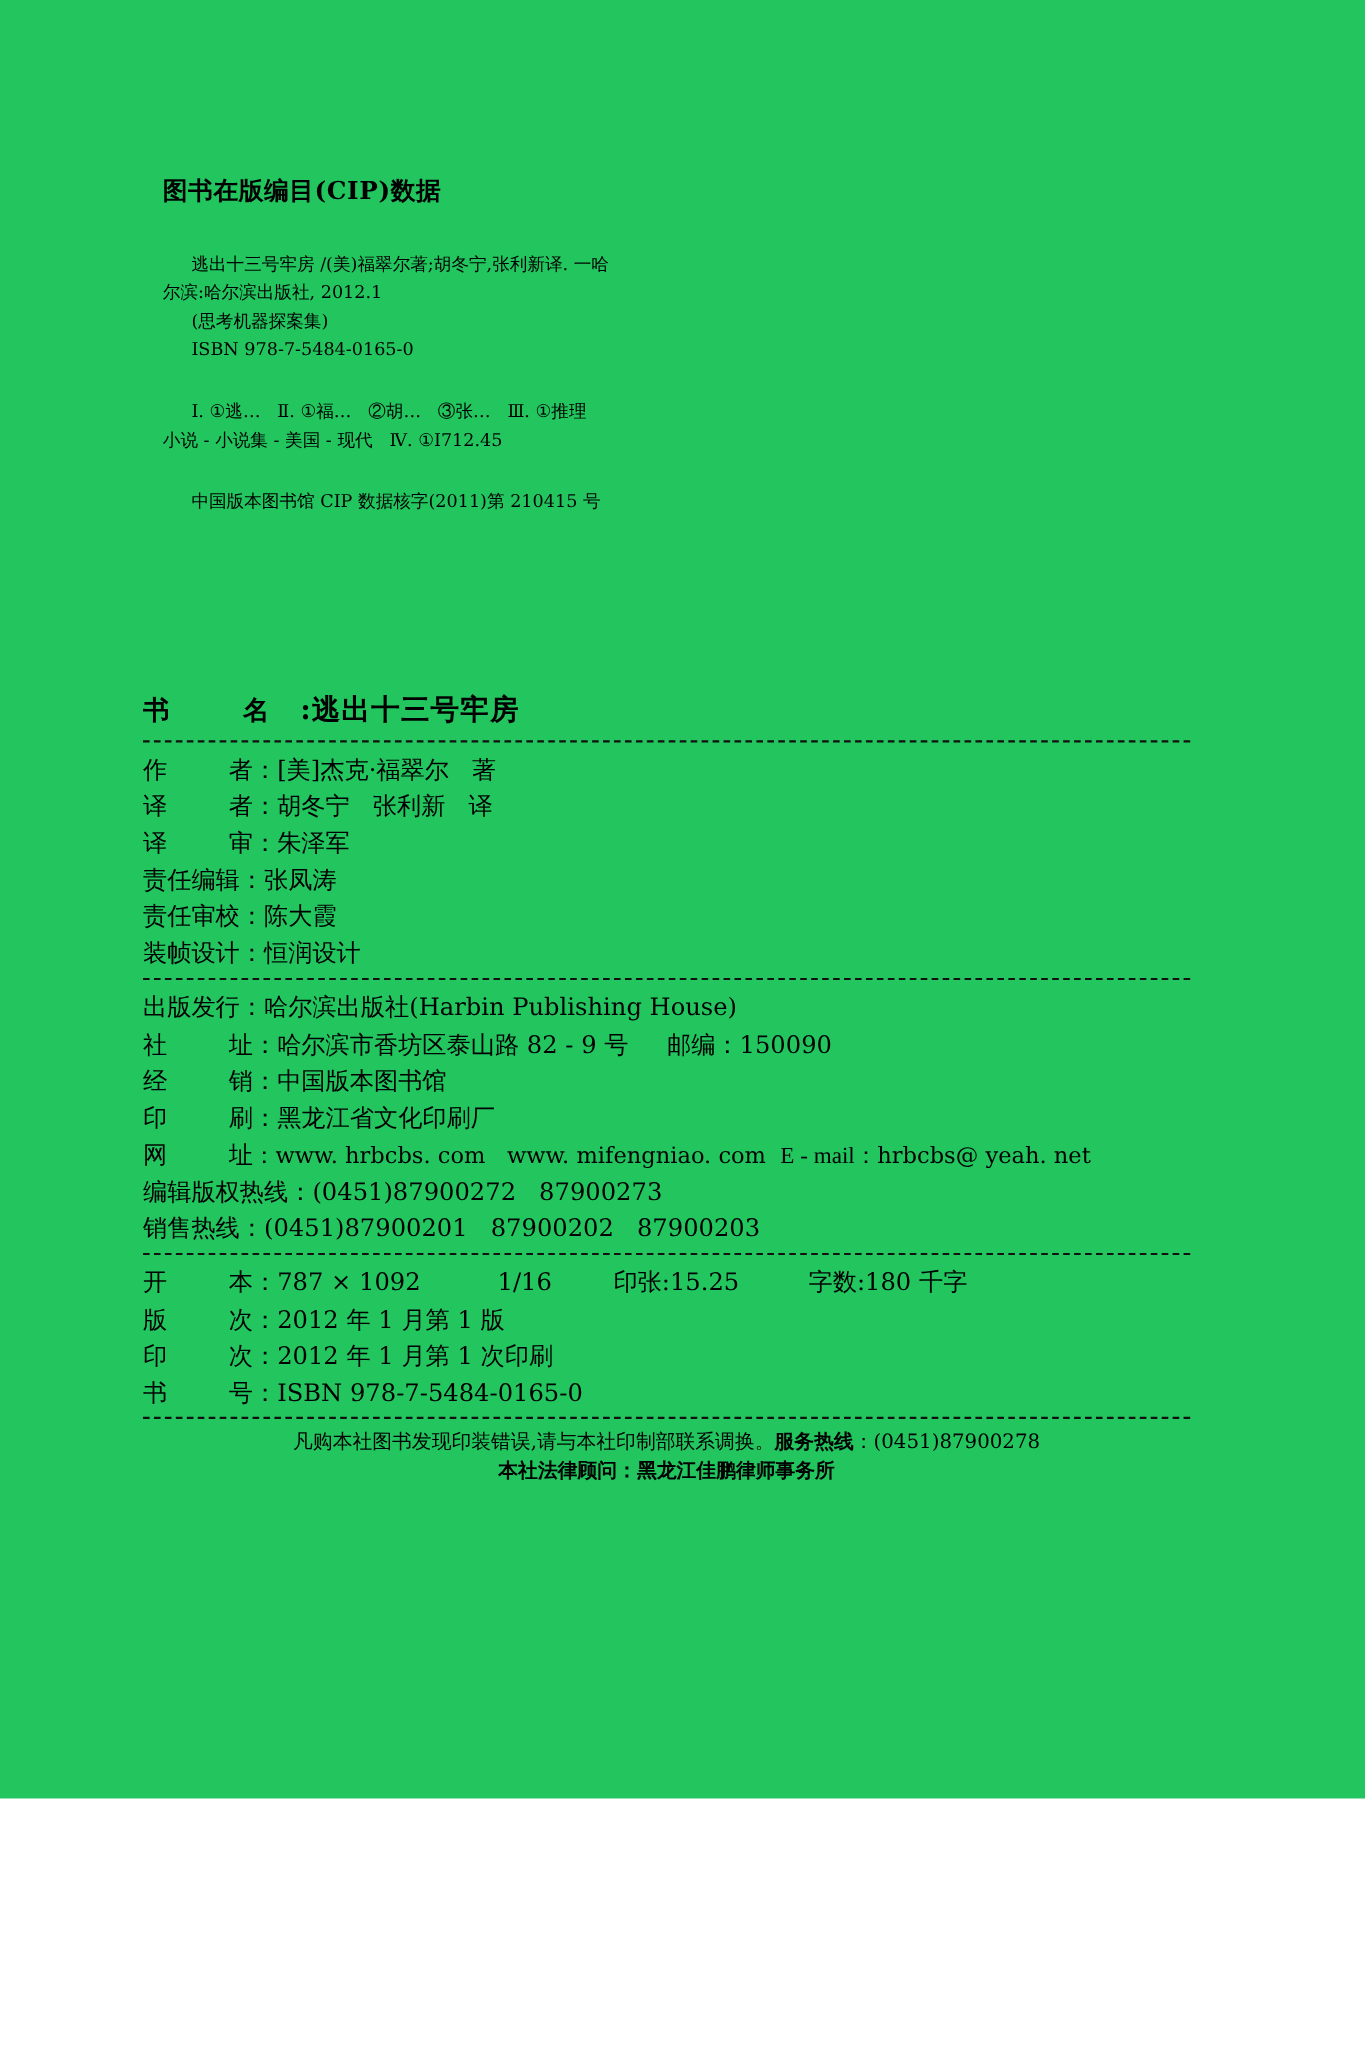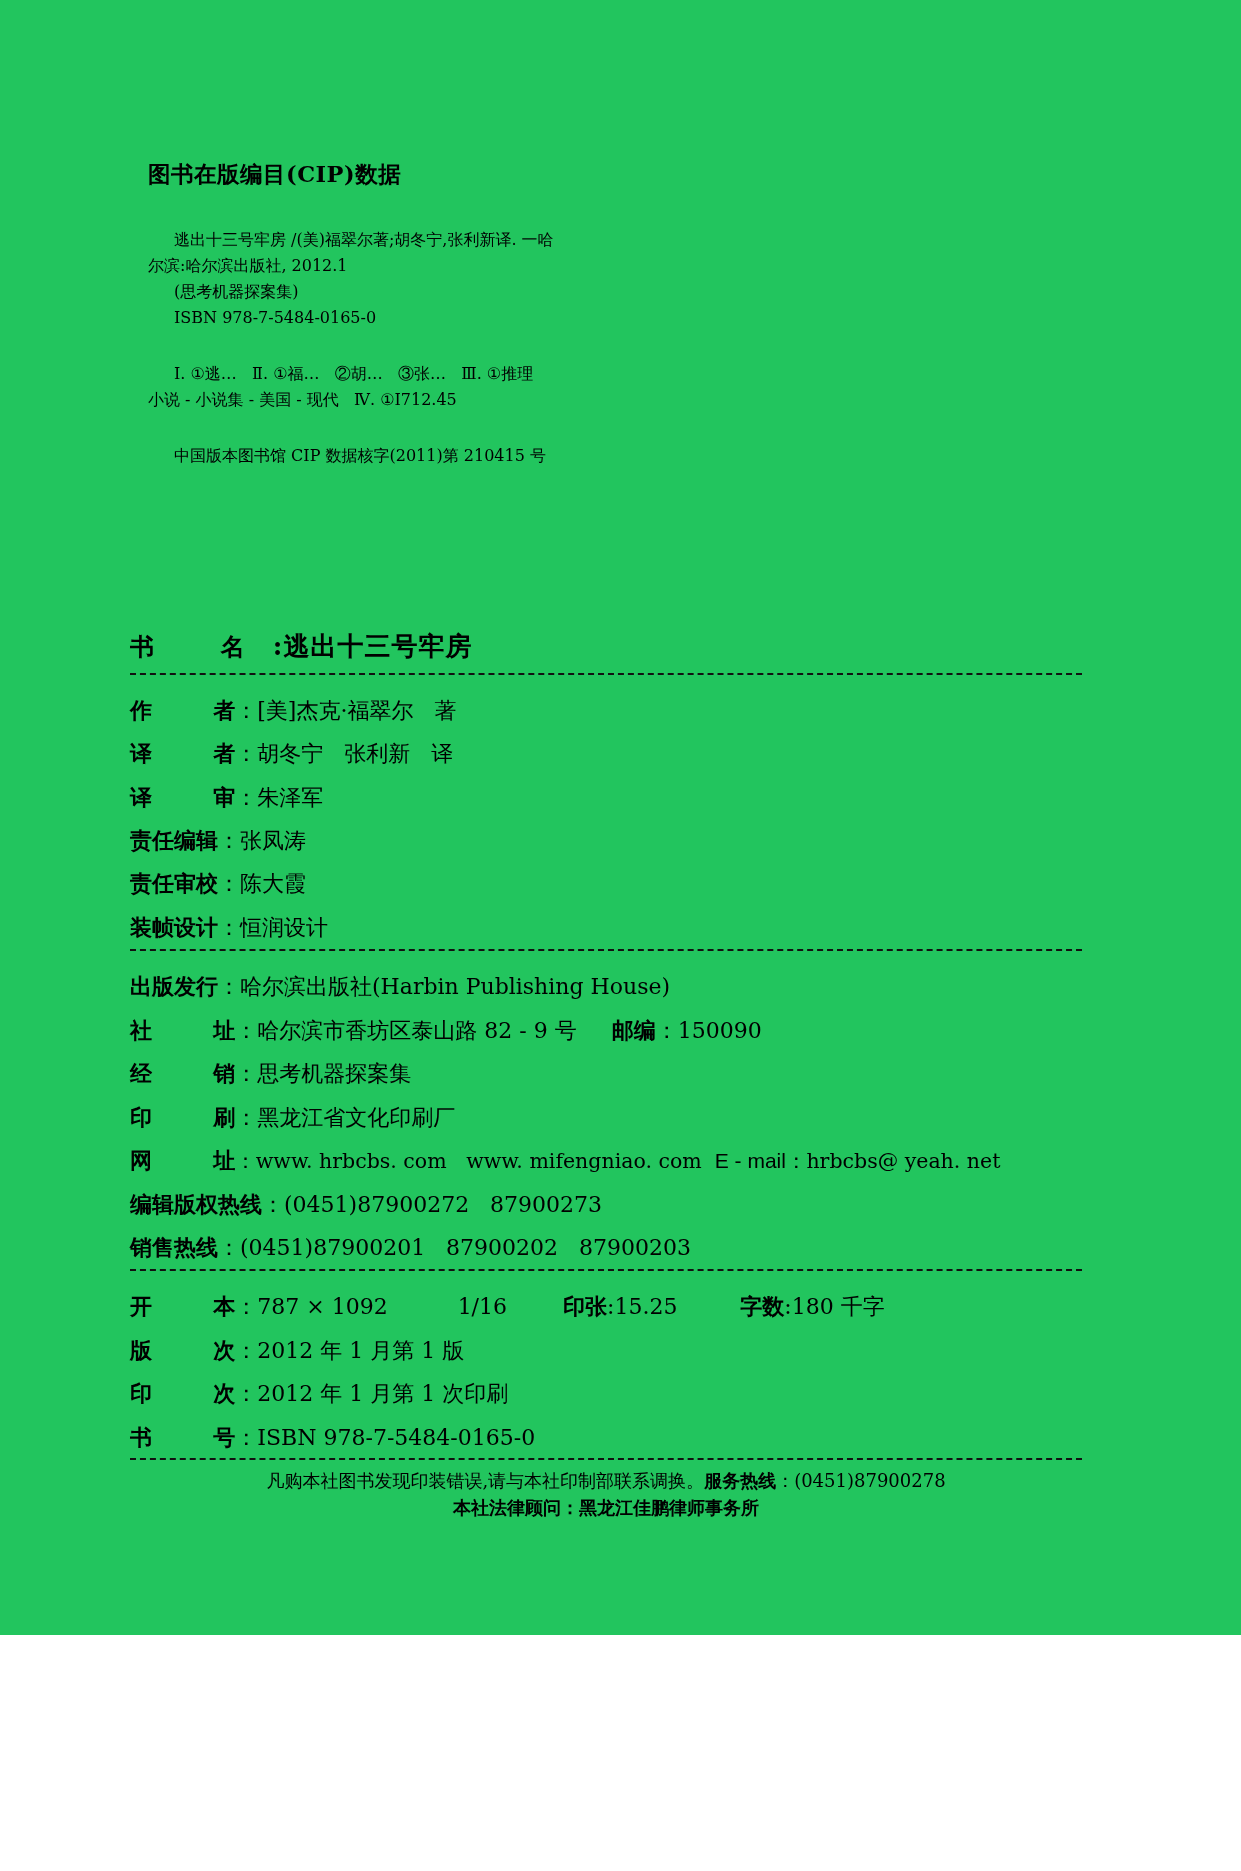--- a/index.html
+++ b/index.html
@@ -52,23 +52,22 @@
     top: 628px;
     width: 952px;
   }
   .c-row {
     font-size: 22px;
     line-height: 1.52;
     white-space: pre;
     display: block;
   }
   .c-row .lbl {
-    font-weight: bold;
+    font-weight: normal;
     display: inline-block;
-    margin-top: 10px;
   }
   .c-row .val { font-weight: normal; }
 
   .title-row {
     font-size: 24px;
     font-weight: bold;
     line-height: 1.45;
     white-space: pre;
     padding-bottom: 2px;
   }
@@ -86,21 +85,21 @@
     height: 0;
     width: 100%;
   }
   .dashline.tight { margin: 4px 0 7px 0; }
   .latin {
     font-family: "DejaVu Serif", "Liberation Serif", serif;
     font-size: 20.5px;
     text-align: right;
   }
   .email-mark {
-    font-family: Liberation Sans, sans-serif;
+    font-family: Liberation Serif, serif;
     font-size: 21px;
   }
   .group { margin-bottom: 0px; }
 
   .footer-line {
     font-size: 18px;
     line-height: 1.5;
     white-space: pre;
     text-align: center;
   }
@@ -140,21 +139,21 @@
       <div class="c-row"><span class="lbl">译        审</span><span class="val">：朱泽军</span></div>
       <div class="c-row"><span class="lbl">责任编辑</span><span class="val">：张凤涛</span></div>
       <div class="c-row"><span class="lbl">责任审校</span><span class="val">：陈大霞</span></div>
       <div class="c-row"><span class="lbl">装帧设计</span><span class="val">：恒润设计</span></div>
     </div>
     <hr class="dashline">
 
     <div class="group">
       <div class="c-row"><span class="lbl">出版发行</span><span class="val latin-mix">：哈尔滨出版社(Harbin Publishing House)</span></div>
       <div class="c-row"><span class="lbl">社        址</span><span class="val">：哈尔滨市香坊区泰山路 82 - 9 号</span><span class="val">     </span><span class="lbl">邮编</span><span class="val">：150090</span></div>
-      <div class="c-row"><span class="lbl">经        销</span><span class="val">：思考机器探案集</span></div>
+      <div class="c-row"><span class="lbl">经        销</span><span class="val">：中国版本图书馆</span></div>
       <div class="c-row"><span class="lbl">印        刷</span><span class="val">：黑龙江省文化印刷厂</span></div>
 
       <div class="c-row"><span class="lbl">网        址</span><span class="val latin">：www. hrbcbs. com</span><span class="val latin">   </span><span class="val latin">www. mifengniao. com</span><span class="val latin">  </span><span class="email-mark">E - mail</span><span class="val latin">：hrbcbs@ yeah. net</span></div>
 
       <div class="c-row"><span class="lbl">编辑版权热线</span><span class="val">：(0451)87900272   87900273</span></div>
       <div class="c-row"><span class="lbl">销售热线</span><span class="val">：(0451)87900201   87900202   87900203</span></div>
     </div>
     <hr class="dashline">
 
     <div class="group">

